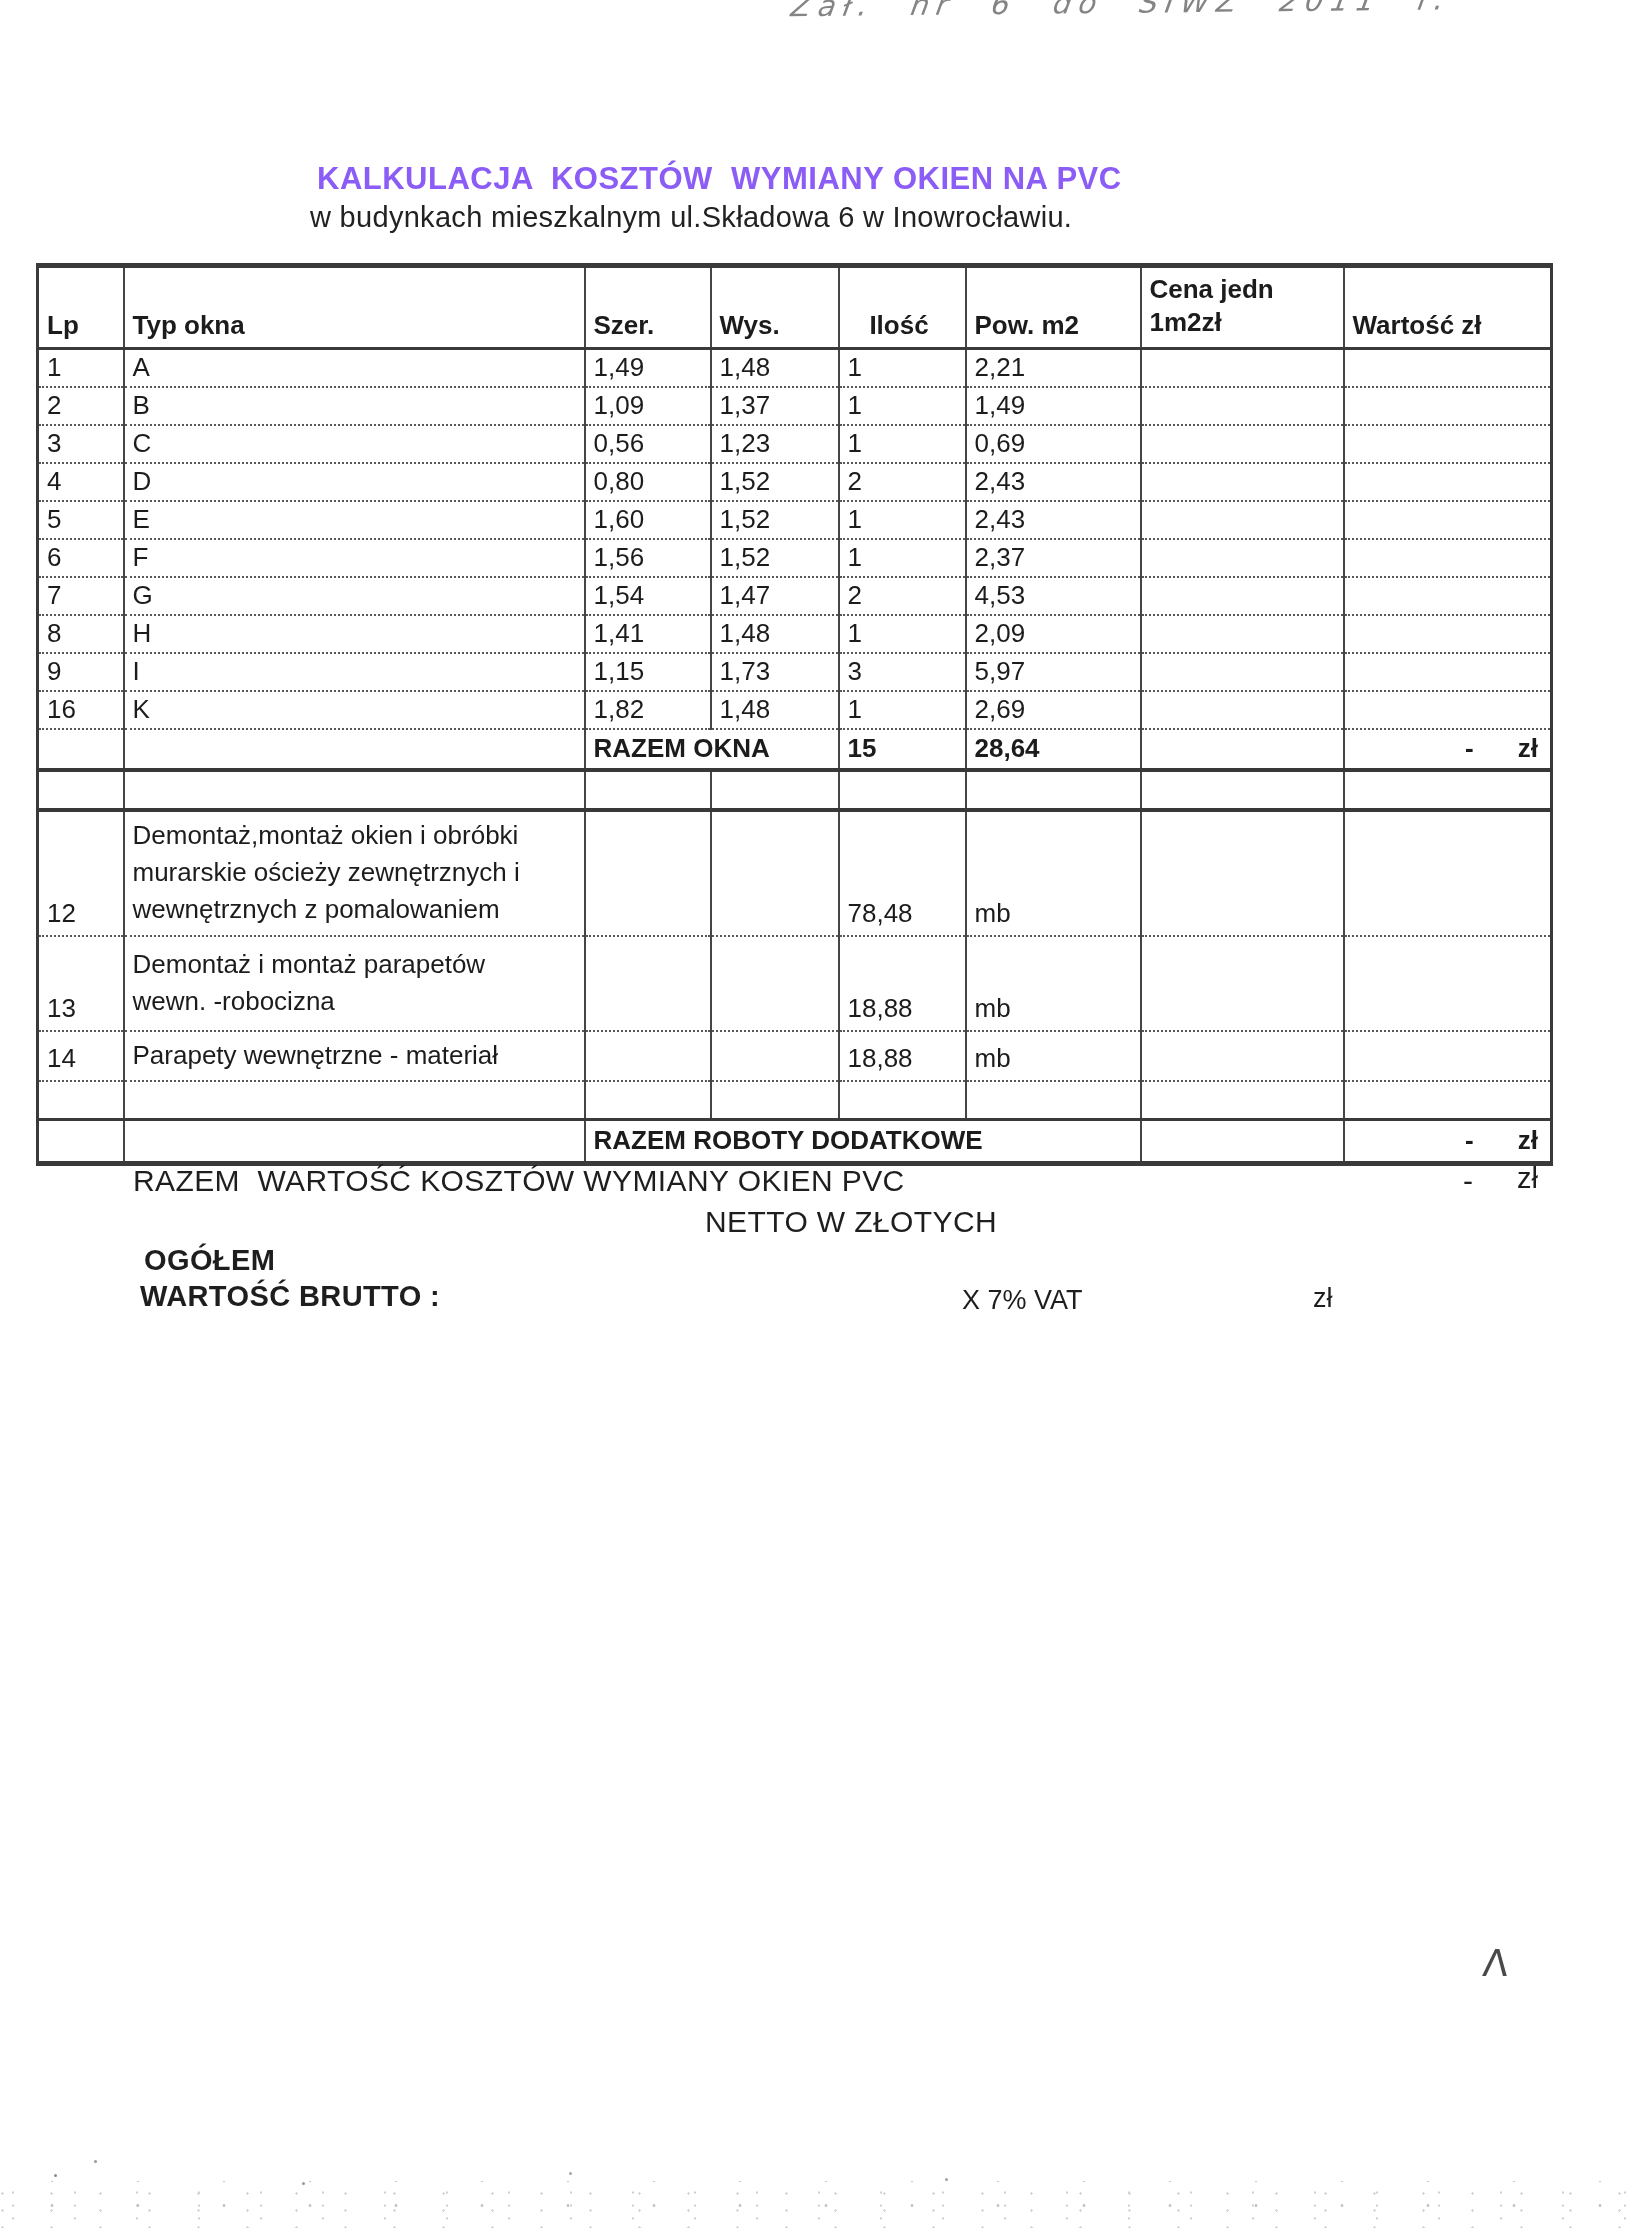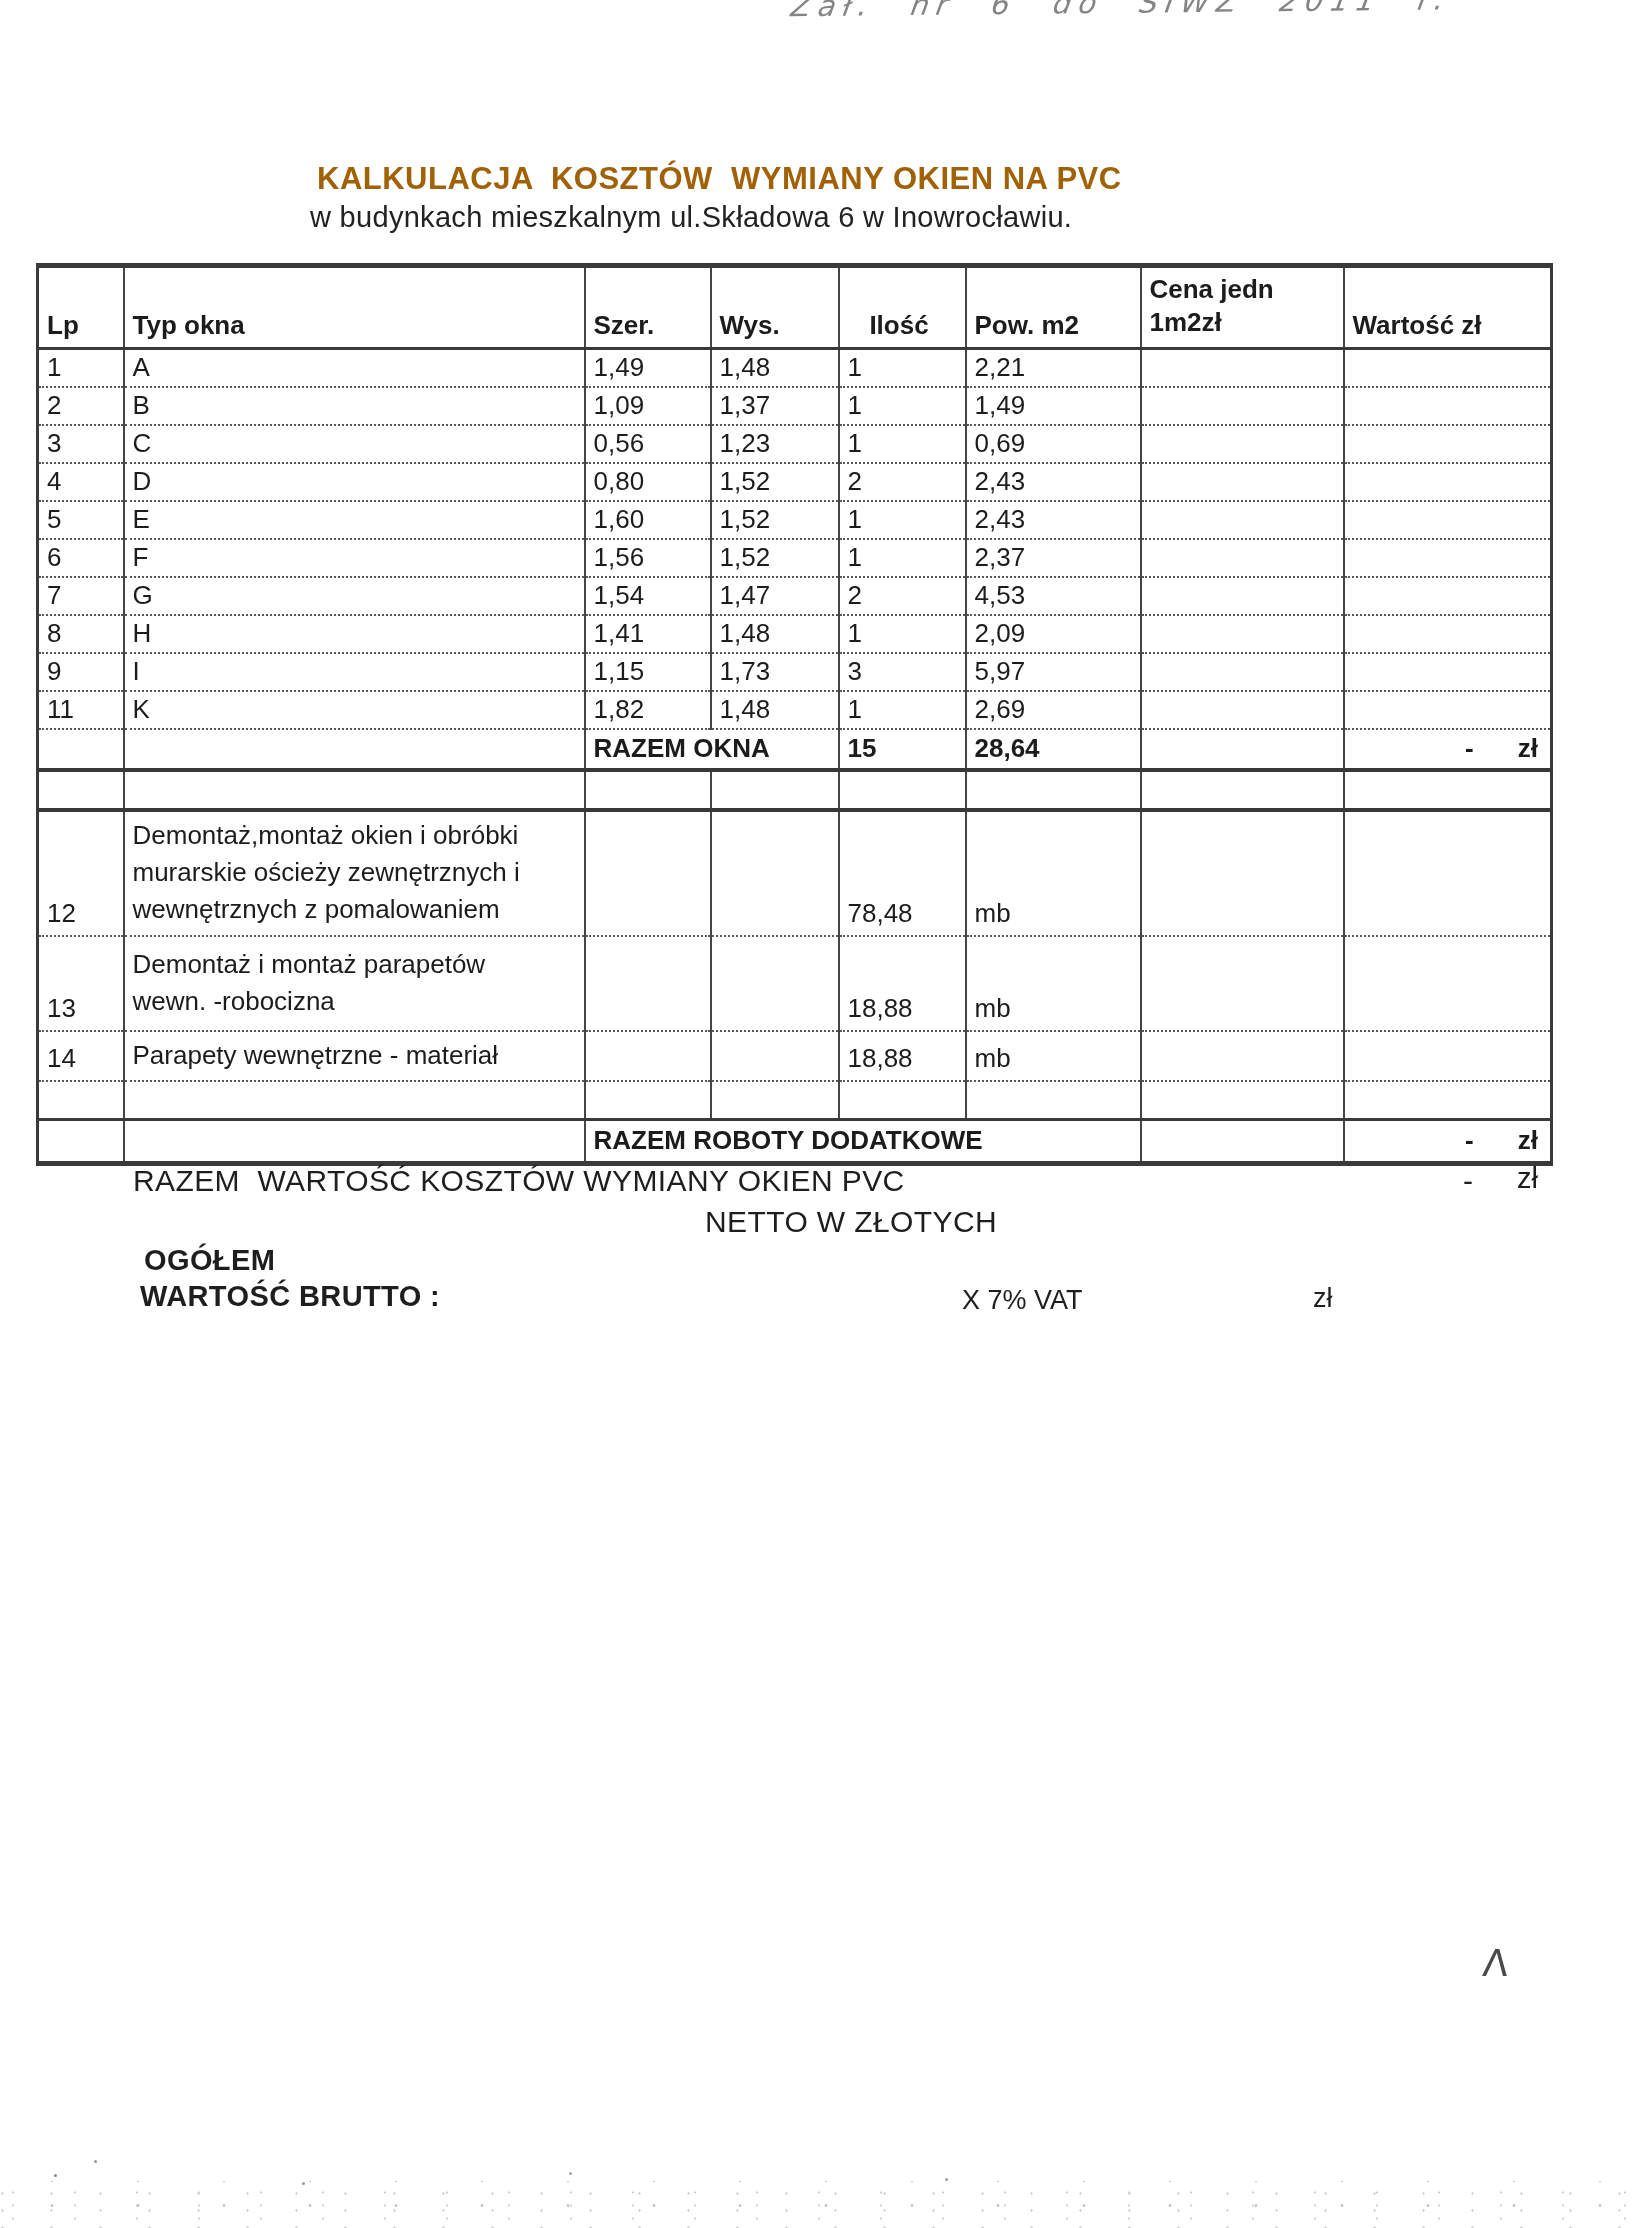--- a/index.html
+++ b/index.html
@@ -16,21 +16,21 @@
     position:absolute;top:-14px;left:792px;width:634px;
     font-family:"DejaVu Sans", sans-serif;
     font-style:italic;font-size:29px;color:#6f6f6f;
     letter-spacing:7px;word-spacing:20px;
     transform:skewX(-10deg) rotate(-0.6deg);
     opacity:.85;white-space:nowrap;
   }
   .title{
     position:absolute;left:317px;top:161px;
     font-size:31px;font-weight:bold;letter-spacing:0.5px;
-    white-space:pre;color:#a16207;
+    white-space:pre;color:#8b5cf6;
   }
   .subtitle{
     position:absolute;left:310px;top:201px;
     font-size:29px;letter-spacing:0.3px;color:#222;
   }
 
   
   table.calc{
     position:absolute;left:36px;top:263px;width:1514px;
     border-collapse:collapse;table-layout:fixed;
@@ -232,21 +232,21 @@
     <td class="num">1,15</td>
     <td class="num">1,73</td>
     <td class="num ilosc">3</td>
     <td class="num pow">5,97</td>
     <td></td>
     <td></td>
   </tr>
 
 
   <tr class="win-row">
-    <td class="num">11</td>
+    <td class="num">16</td>
     <td class="typ">K</td>
     <td class="num">1,82</td>
     <td class="num">1,48</td>
     <td class="num ilosc">1</td>
     <td class="num pow">2,69</td>
     <td></td>
     <td></td>
   </tr>
 </tbody>
 

